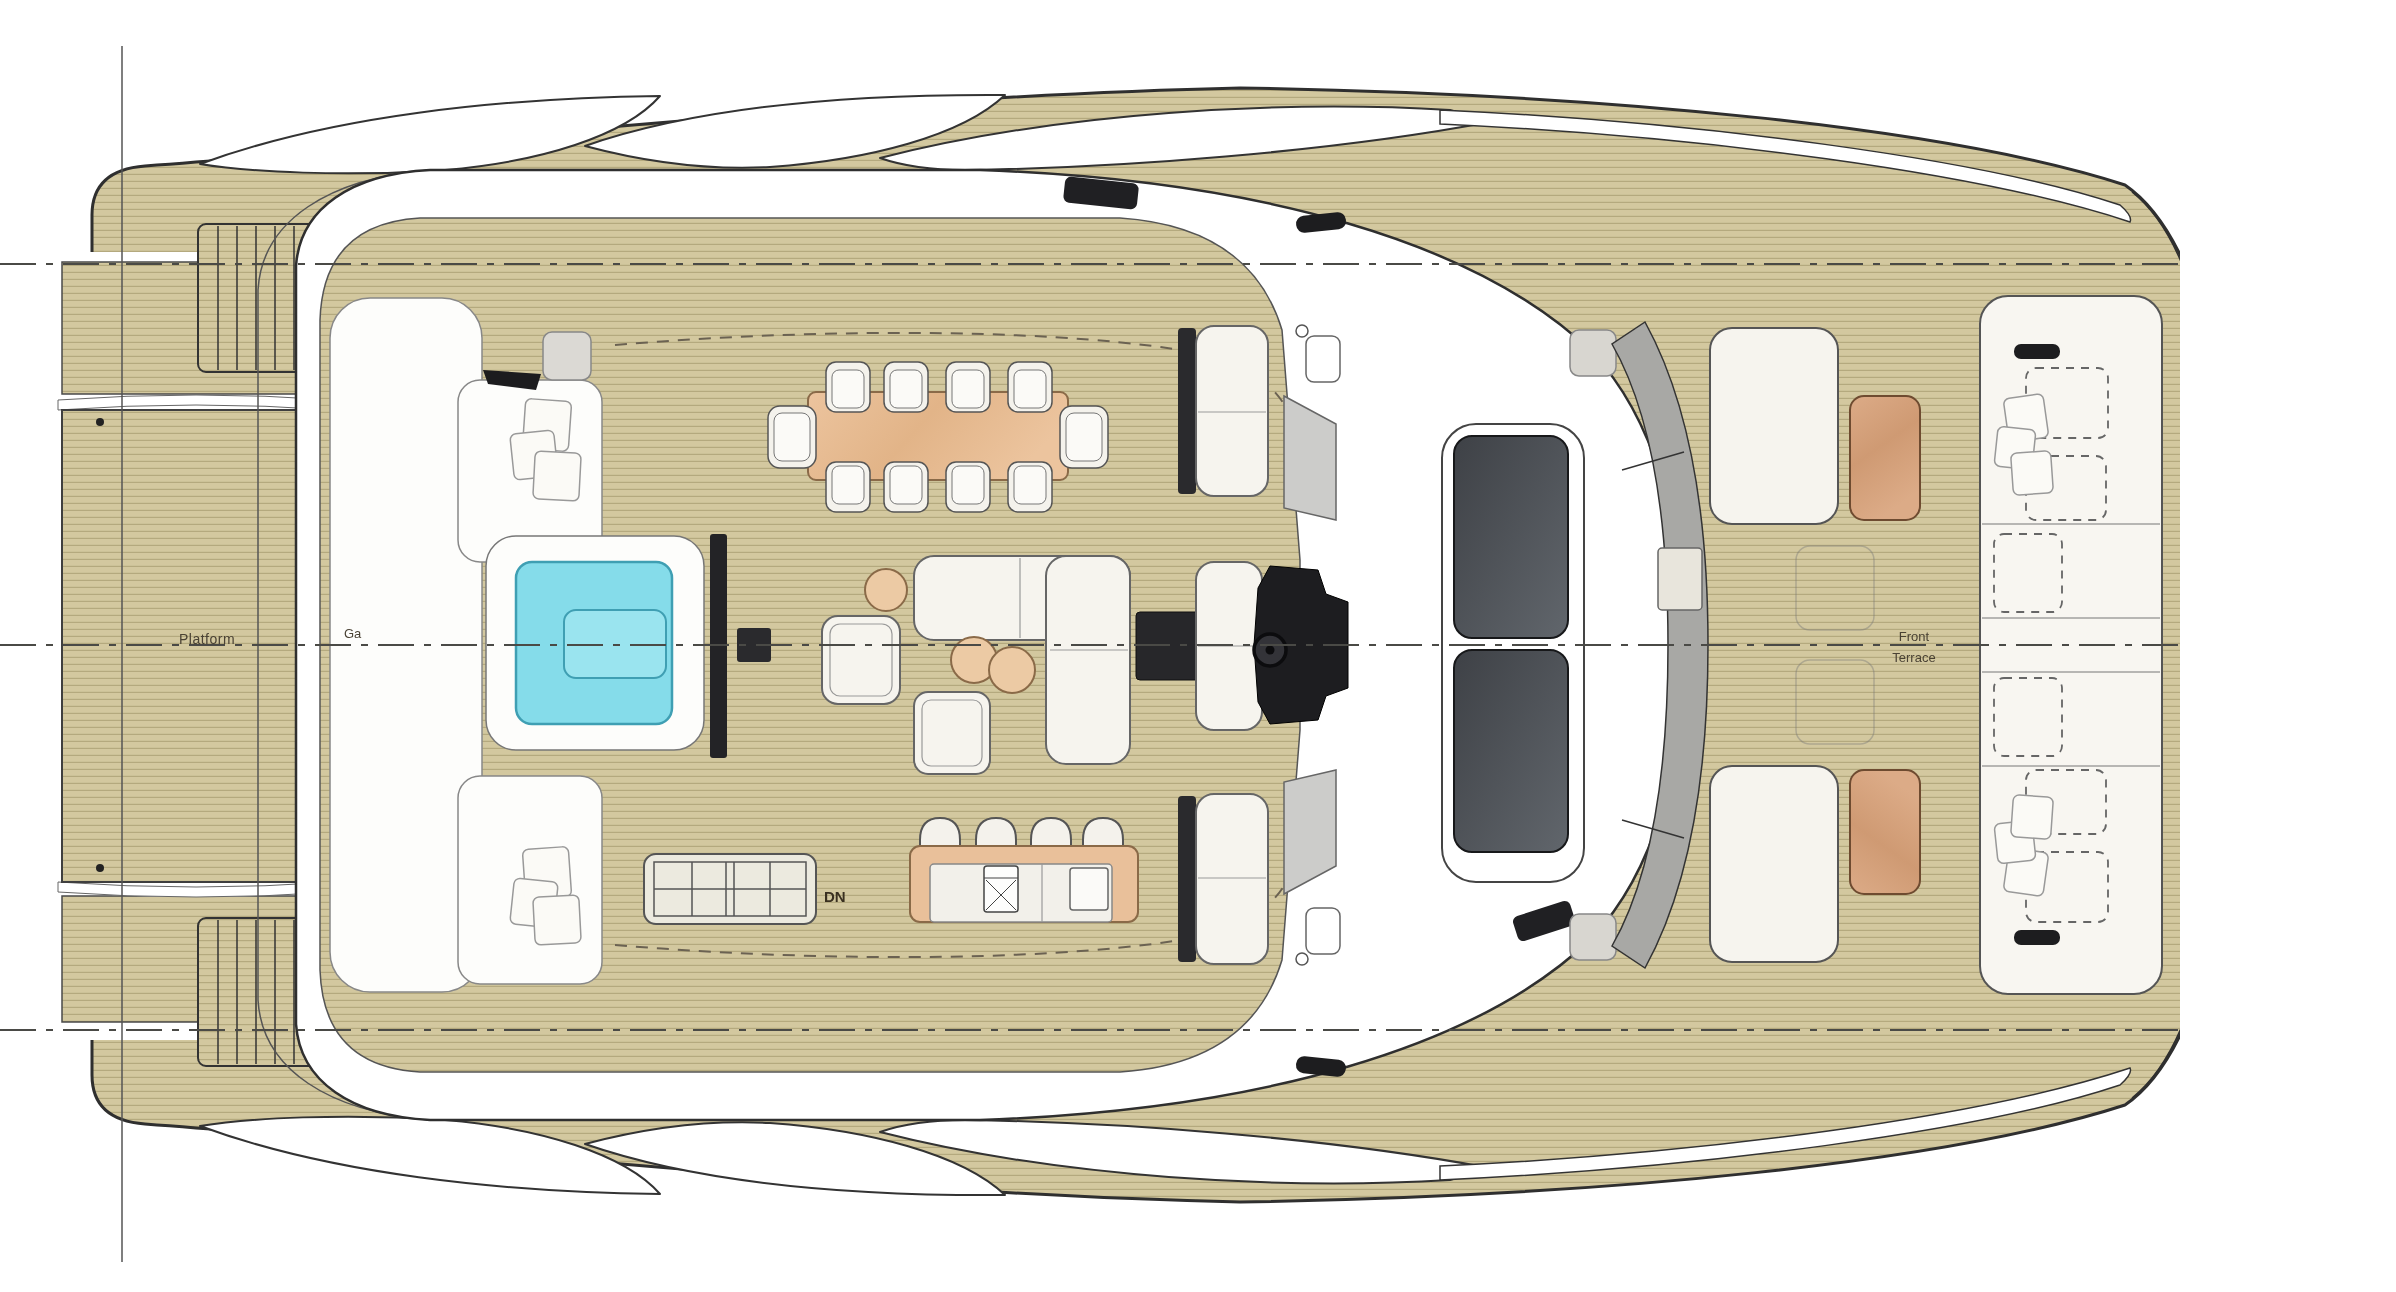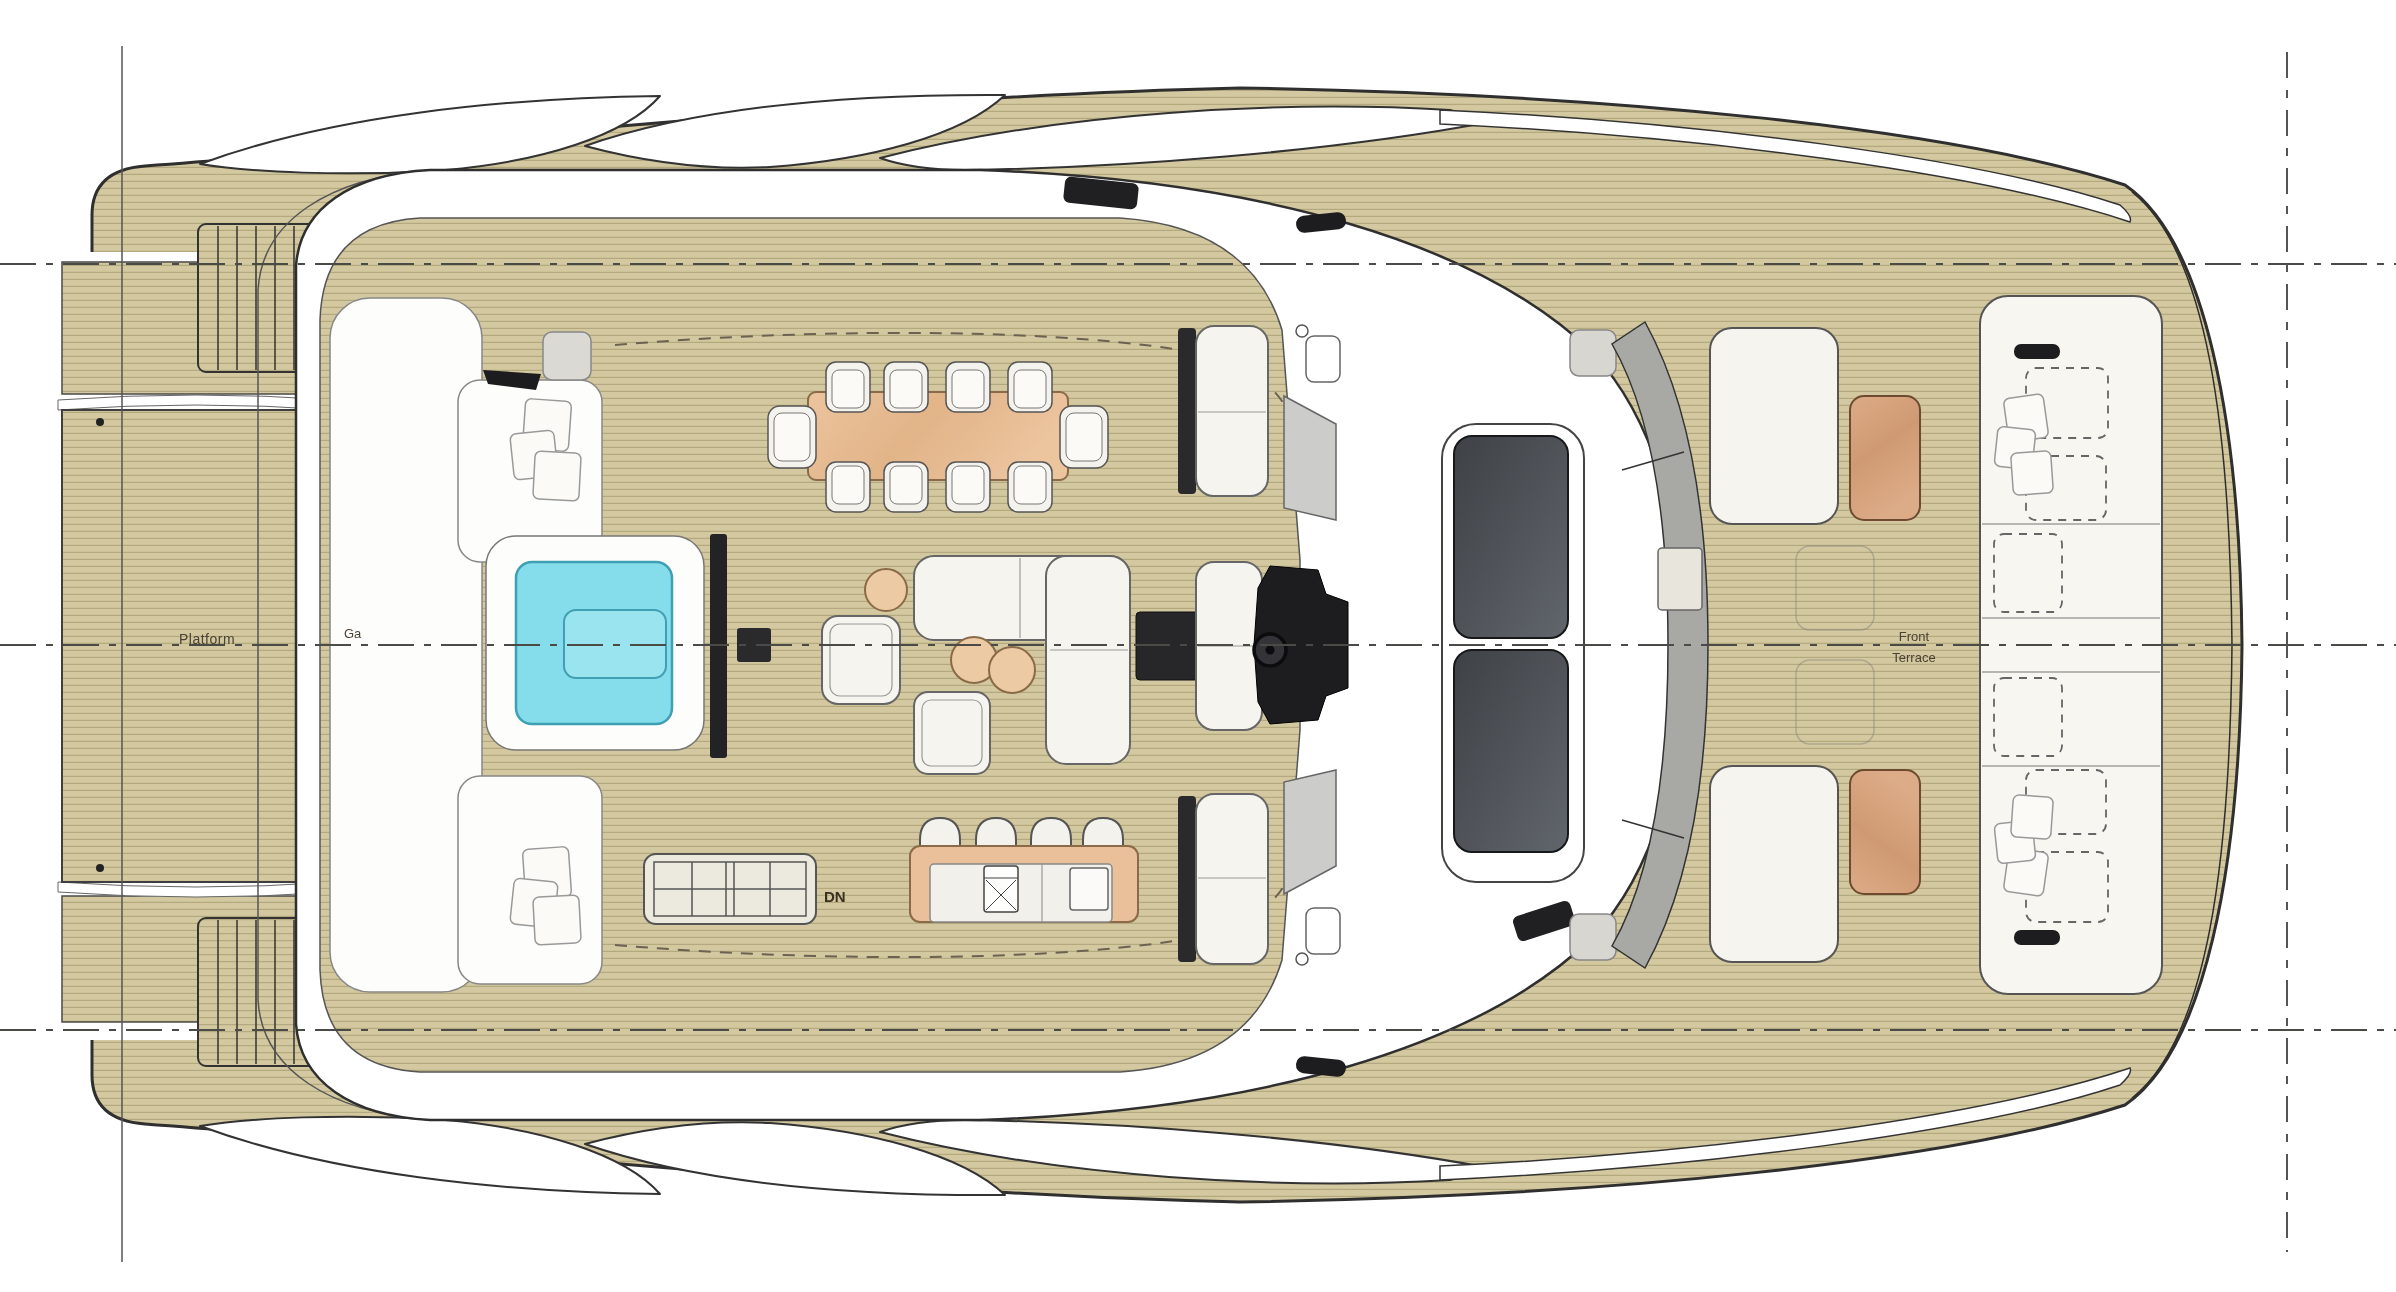--- a/index.html
+++ b/index.html
@@ -1,16 +1,16 @@
 <!DOCTYPE html>
 <html><head>
 <meta charset="utf-8">
 <style>
   html,body{margin:0;padding:0;background:#ffffff;}
-  .stage{position:relative;width:2396px;height:1292px;background:#ffffff;overflow:hidden;
+  .stage{position:relative;width:2180px;height:1292px;background:#ffffff;overflow:hidden;
          font-family:"Liberation Sans", sans-serif;}
   svg{position:absolute;left:0;top:0;}
   text{font-family:"Liberation Sans", sans-serif;fill:#4a4234;}
   .lbl{font-size:14px;letter-spacing:.5px;}
   .lbl-sm{font-size:13px;}
   .lbl-dn{font-size:15px;font-weight:bold;fill:#3a3020;}
 </style>
 </head>
 <body>
 

